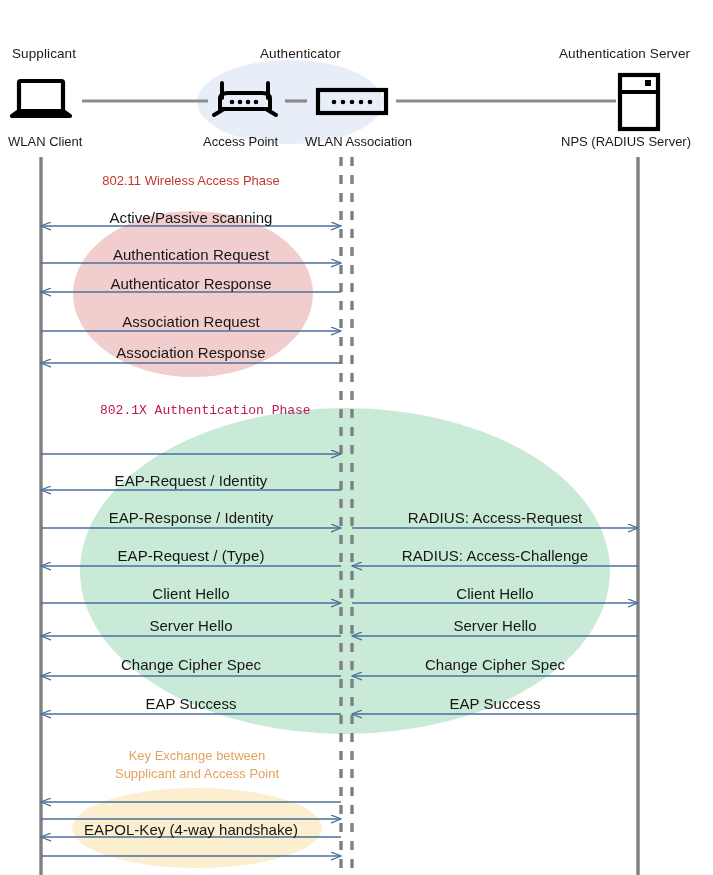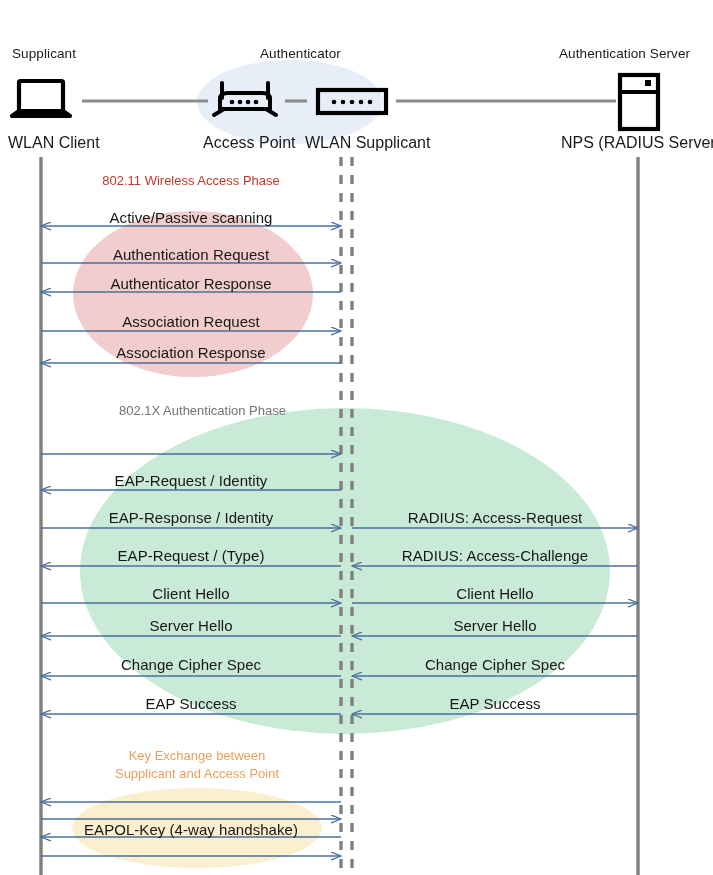--- a/index.html
+++ b/index.html
@@ -24,34 +24,34 @@
   }
   .hdr-label{
     position:absolute;
     font-size:13.5px;
     color:#1a1a1a;
     white-space:nowrap;
     letter-spacing:0.1px;
   }
   .node-label{
     position:absolute;
-    font-size:16px;
+    font-size:13px;
     color:#1a1a1a;
     white-space:nowrap;
   }
   .phase-label{
     position:absolute;
     font-size:13px;
     white-space:nowrap;
     text-align:center;
     line-height:18px;
     font-weight:400;
   }
   .phase-red{color:#c0392b;}
-  .phase-green{color:#737373;}
+  .phase-green{color:#be185d;font-family:Liberation Mono, monospace;}
   .phase-orange{color:#e3a25e;}
   .msg{
     position:absolute;
     font-size:15px;
     color:#161616;
     white-space:nowrap;
     text-align:center;
     letter-spacing:0.05px;
   }
 </style>
@@ -154,21 +154,21 @@
       <line x1="352" y1="688" x2="638" y2="688" marker-start="url(#ah-l)"></line>
     </g>
   </svg>
 
   <div class="hdr-label" style="left:12px;  top:20px;">Supplicant</div>
   <div class="hdr-label" style="left:260px; top:20px;">Authenticator</div>
   <div class="hdr-label" style="left:559px; top:20px;">Authentication Server</div>
 
   <div class="node-label" style="left:8px;   top:108px;">WLAN Client</div>
   <div class="node-label" style="left:203px; top:108px;">Access Point</div>
-  <div class="node-label" style="left:305px; top:108px;">WLAN Supplicant</div>
+  <div class="node-label" style="left:305px; top:108px;">WLAN Association</div>
   <div class="node-label" style="left:561px; top:108px;">NPS (RADIUS Server)</div>
 
   <div class="phase-label phase-red" style="left:86px; top:146px; width:210px;">802.11 Wireless Access Phase</div>
 
   <div class="phase-label phase-green" style="left:100px; top:376px; width:205px;">802.1X Authentication Phase</div>
 
   <div style="position:absolute; left:77px; top:721px; width:240px; text-align:center;">
     <div class="phase-label phase-orange" style="position:static;">Key Exchange between</div>
     <div class="phase-label phase-orange" style="position:static;">Supplicant and Access Point</div>
   </div>

